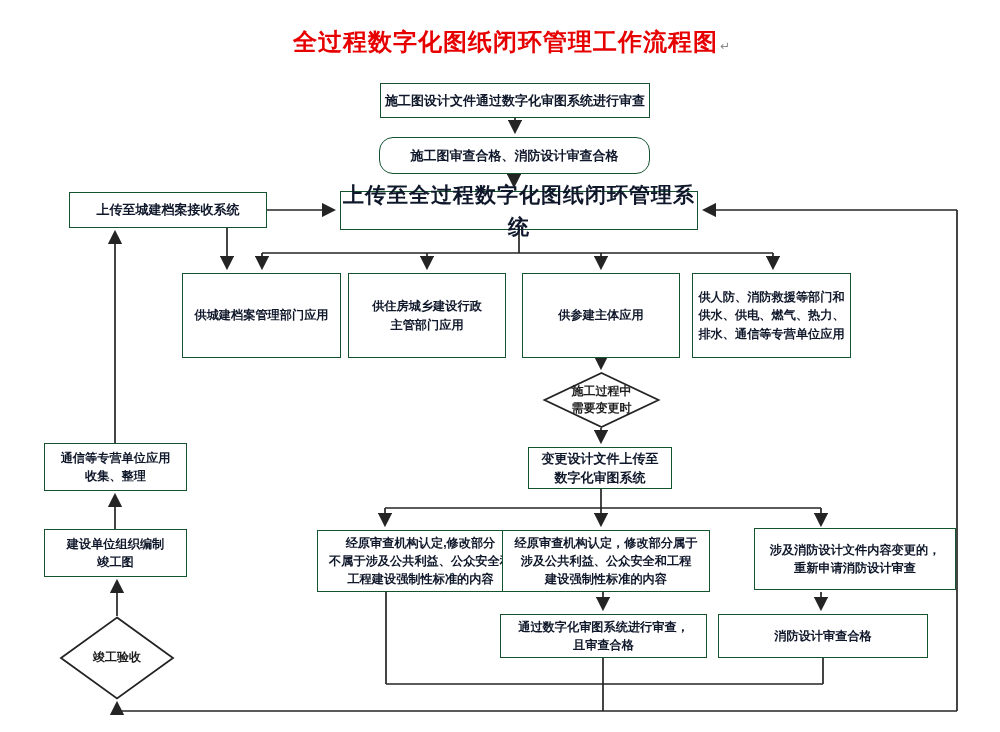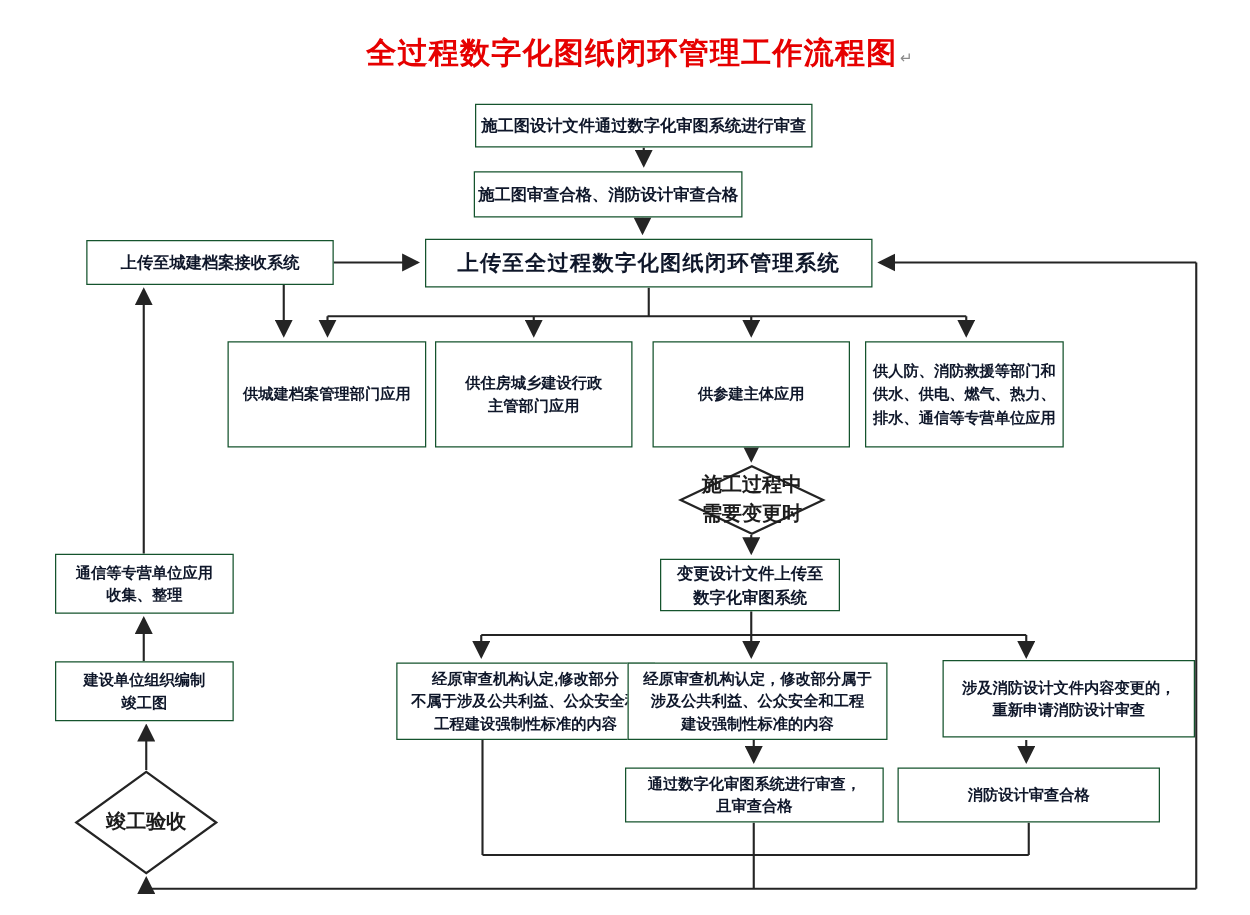--- a/index.html
+++ b/index.html
@@ -10,29 +10,29 @@
   #title{
     position:absolute;left:0;top:14px;width:1000px;text-align:center;
     font-size:24px;font-weight:700;letter-spacing:1px;color:#e60000;margin:12px;
   }
   #title .ret-mark{font-size:12px;font-weight:400;color:#8a8a8a;vertical-align:baseline;margin-left:2px;}
   .node{
     position:absolute;box-sizing:border-box;border:1px solid #14532d;background:#fff;
     display:flex;align-items:center;justify-content:center;text-align:center;
     white-space:pre-line;color:#0f172a;font-weight:700;line-height:1.5;z-index:2;
   }
-  .fs-lg{font-size:17px;letter-spacing:1px;}
+  .fs-lg{font-size:21px;letter-spacing:1px;}
   .fs-md{font-size:13px;}
   .fs-sm{font-size:12.2px;}
   .diamond{position:absolute;z-index:2;}
   .diamond svg{position:absolute;left:0;top:0;overflow:visible;}
   .diamond .dlabel{
     position:absolute;left:0;top:0;width:100%;height:100%;
     display:flex;align-items:center;justify-content:center;text-align:center;
-    white-space:pre-line;font-size:16px;font-weight:700;color:#1c1c1c;line-height:1.45;
+    white-space:pre-line;font-size:12px;font-weight:700;color:#1c1c1c;line-height:1.45;
   }
   #wires{position:absolute;left:0;top:0;z-index:1;}
 </style>
 </head>
 <body>
 
 <div id="canvas">
 
   <h1 id="title"><span>全过程数字化图纸闭环管理工作流程图</span><span class="ret-mark">↵</span></h1>
 
@@ -81,21 +81,21 @@
 
       <path d="M117,711 L117,703" marker-end="url(#arr)"></path>
 
       <path d="M117,616 L117,581" marker-end="url(#arr)"></path>
       <path d="M115,529 L115,495" marker-end="url(#arr)"></path>
       <path d="M115,443 L115,232" marker-end="url(#arr)"></path>
     </g>
   </svg>
 
   <div class="node fs-md" style="left:380px;top:83px;width:270px;height:35px;">施工图设计文件通过数字化审图系统进行审查</div>
-  <div class="node fs-md" style="left:379px;top:137px;width:215px;height:37px;">施工图审查合格、消防设计审查合格</div>
+  <div class="node fs-md" style="left:379px;top:137px;width:271px;height:37px;border-radius:14px;">施工图审查合格、消防设计审查合格</div>
   <div class="node fs-lg" style="left:340px;top:191px;width:358px;height:39px;">上传至全过程数字化图纸闭环管理系统</div>
   <div class="node fs-md" style="left:57px;top:192px;width:198px;height:36px;margin-left:12px;">上传至城建档案接收系统</div>
 
   <div class="node fs-sm" style="left:182px;top:273px;width:159px;height:85px;">供城建档案管理部门应用</div>
   <div class="node fs-sm" style="left:348px;top:273px;width:158px;height:85px;">供住房城乡建设行政
 主管部门应用</div>
   <div class="node fs-sm" style="left:522px;top:273px;width:158px;height:85px;">供参建主体应用</div>
   <div class="node fs-sm" style="left:692px;top:273px;width:159px;height:85px;">供人防、消防救援等部门和
 供水、供电、燃气、热力、
 排水、通信等专营单位应用</div>

